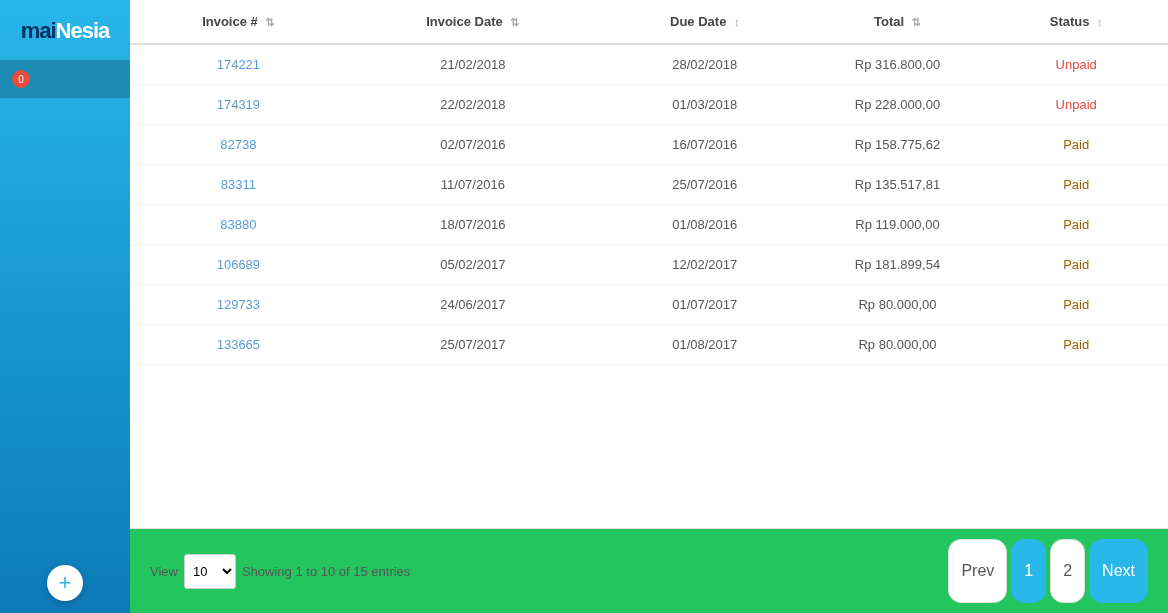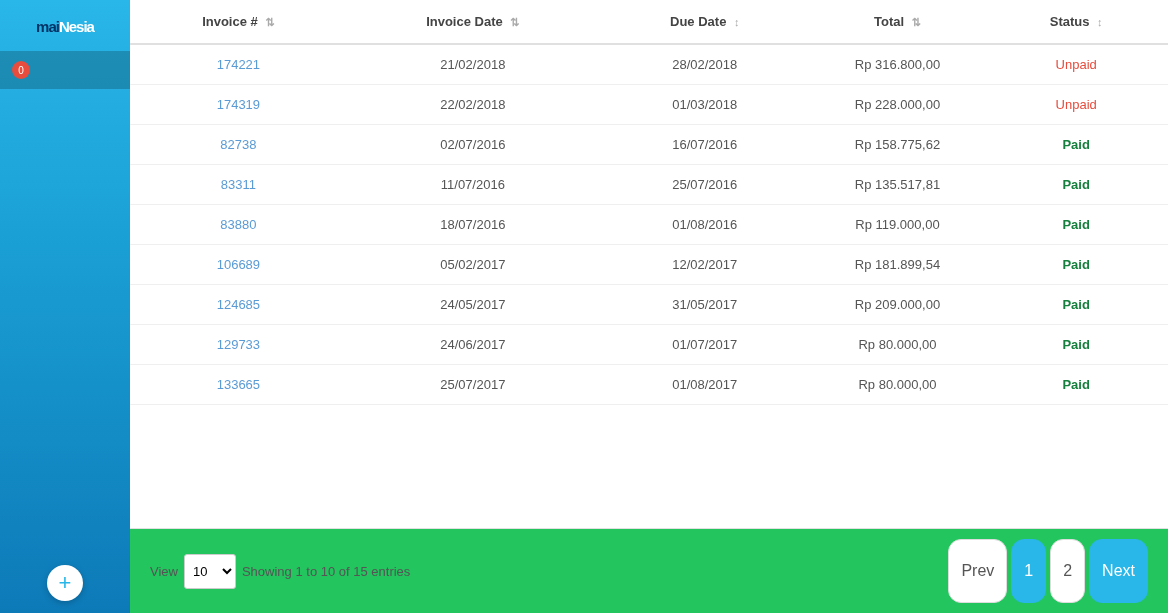--- a/index.html
+++ b/index.html
@@ -17,21 +17,21 @@
       position: relative;
     }
     .logo-area {
       width: 100%;
       display: flex;
       align-items: center;
       justify-content: center;
       padding: 8px 0 16px 0;
     }
     .logo-text {
-      font-size: 15px;
+      font-size: 22px;
       font-weight: bold;
       color: white;
       letter-spacing: -1px;
     }
     .logo-text span {
       color: #003366;
     }
     .sidebar-nav {
       width: 100%;
       flex: 1;
@@ -119,22 +119,22 @@
       padding: 12px 0;
       text-align: center;
       color: #555;
     }
     td.invoice-link a, td.invoice-link {
       color: #5b9bd5;
       text-decoration: none;
       cursor: pointer;
     }
     td.status-paid {
-      color: #15803d;
-      font-weight: 700;
+      color: #a16207;
+      font-weight: 400;
     }
     td.status-unpaid {
       color: #e74c3c;
       font-weight: 500;
     }
 
     
     .table-footer {
       display: flex;
       align-items: center;
@@ -265,27 +265,20 @@
       <td>18/07/2016</td>
       <td>01/08/2016</td>
       <td>Rp 119.000,00</td>
       <td class="status-paid">Paid</td>
     </tr>
           <tr>
       <td class="invoice-link">106689</td>
       <td>05/02/2017</td>
       <td>12/02/2017</td>
       <td>Rp 181.899,54</td>
-      <td class="status-paid">Paid</td>
-    </tr>
-          <tr>
-      <td class="invoice-link">124685</td>
-      <td>24/05/2017</td>
-      <td>31/05/2017</td>
-      <td>Rp 209.000,00</td>
       <td class="status-paid">Paid</td>
     </tr>
           <tr>
       <td class="invoice-link">129733</td>
       <td>24/06/2017</td>
       <td>01/07/2017</td>
       <td>Rp 80.000,00</td>
       <td class="status-paid">Paid</td>
     </tr>
           <tr>

